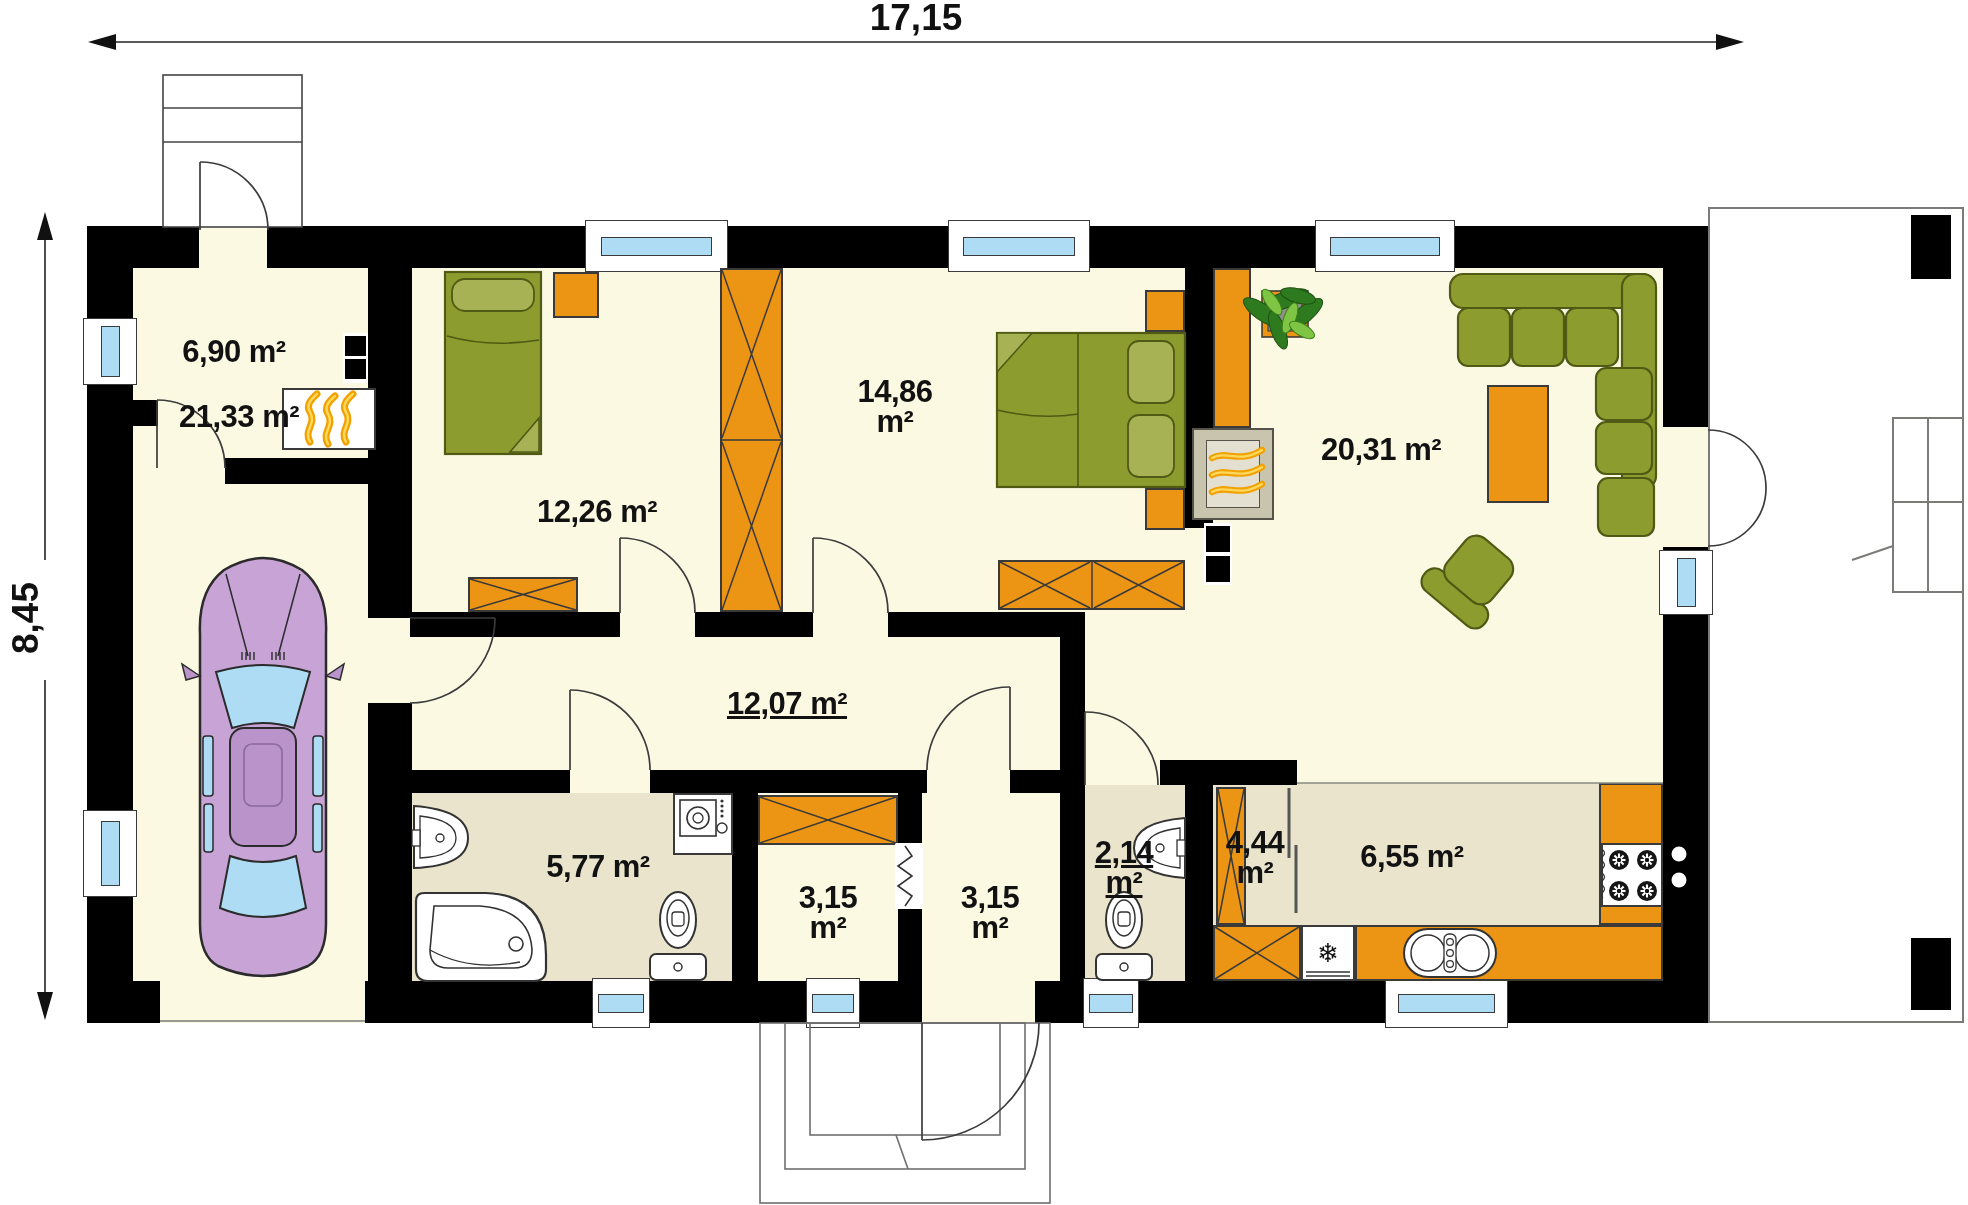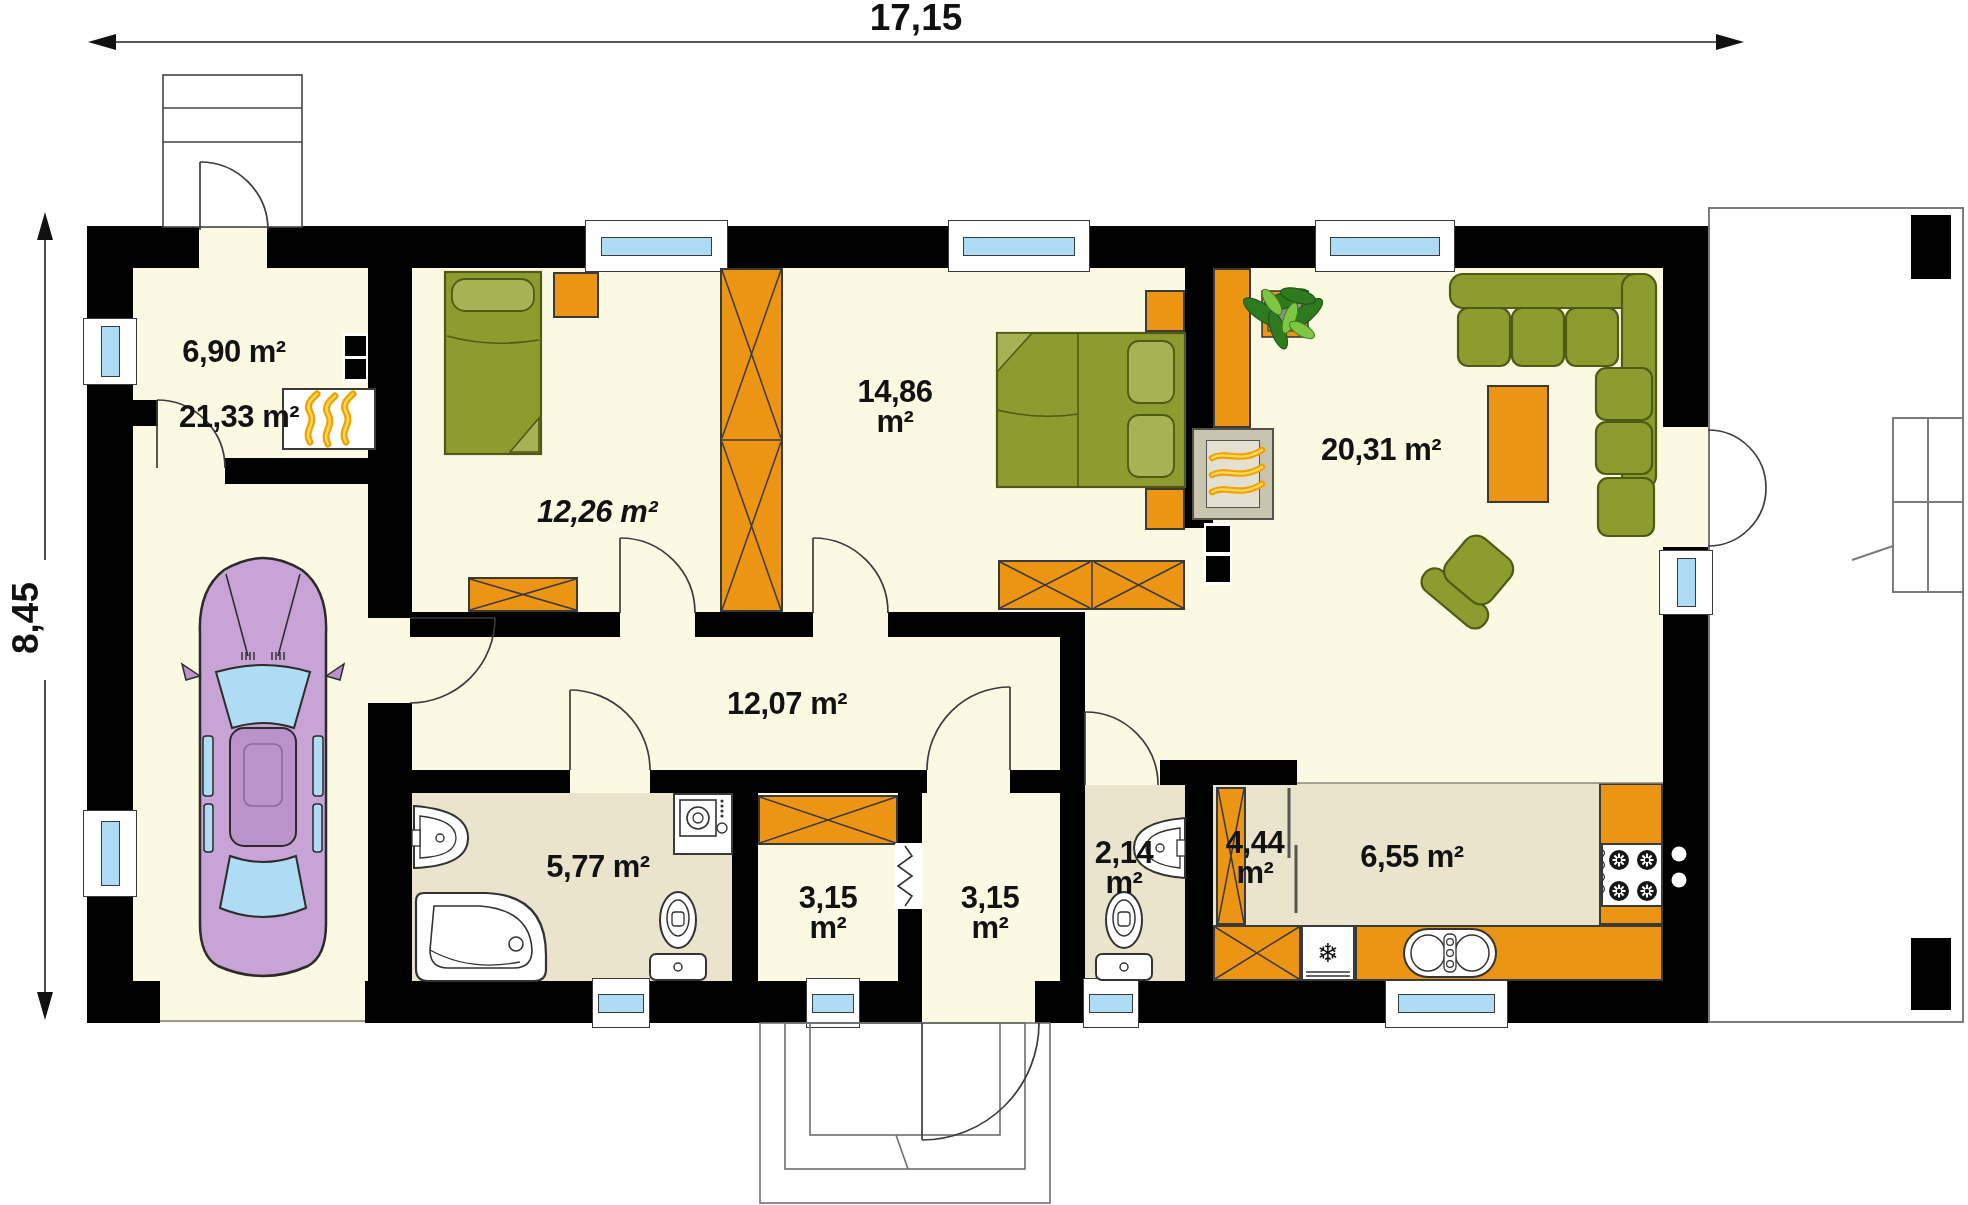--- a/index.html
+++ b/index.html
@@ -395,37 +395,37 @@
       <path d="M 10,120 L -8,108 L -4,124 Z" style="fill:var(--car-roof)" stroke="#2b2b2b" stroke-width="1.5"></path>
       <path d="M 136,120 L 154,108 L 150,124 Z" style="fill:var(--car-roof)" stroke="#2b2b2b" stroke-width="1.5"></path>
     </g>
   </svg>
 
   <div class="dimlabel" style="left:916px;top:18px;">17,15</div>
   <div class="dimlabel vert" style="left:26px;top:618px;">8,45</div>
 
   <div class="rlabel" style="left:234px;top:352px;">6,90 m²</div>
   <div class="rlabel" style="left:239px;top:417px;">21,33 m²</div>
-  <div class="rlabel" style="left:597px;top:512px;font-style:italic;">12,26 m²</div>
+  <div class="rlabel" style="left:597px;top:512px;">12,26 m²</div>
   <div class="rlabel" style="left:895px;top:407px;text-align:center;">
     <span class="l2">14,86</span>
     <span class="l2">m²</span>
   </div>
   <div class="rlabel" style="left:1381px;top:450px;">20,31 m²</div>
-  <div class="rlabel" style="left:787px;top:704px;">12,07 m²</div>
+  <div class="rlabel" style="left:787px;top:704px;text-decoration:underline;">12,07 m²</div>
   <div class="rlabel" style="left:598px;top:855px;margin-top:12px;">5,77 m²</div>
   <div class="rlabel" style="left:828px;top:913px;">
     <span class="l2">3,15</span>
     <span class="l2">m²</span>
   </div>
   <div class="rlabel" style="left:990px;top:913px;">
     <span class="l2">3,15</span>
     <span class="l2">m²</span>
   </div>
-  <div class="rlabel" style="left:1124px;top:868px;">
+  <div class="rlabel" style="left:1124px;top:868px;text-decoration:underline;">
     <span class="l2">2,14</span>
     <span class="l2">m²</span>
   </div>
   <div class="rlabel" style="left:1255px;top:858px;">
     <span class="l2">4,44</span>
     <span class="l2">m²</span>
   </div>
   <div class="rlabel" style="left:1412px;top:857px;">6,55 m²</div>
 
 </div>

